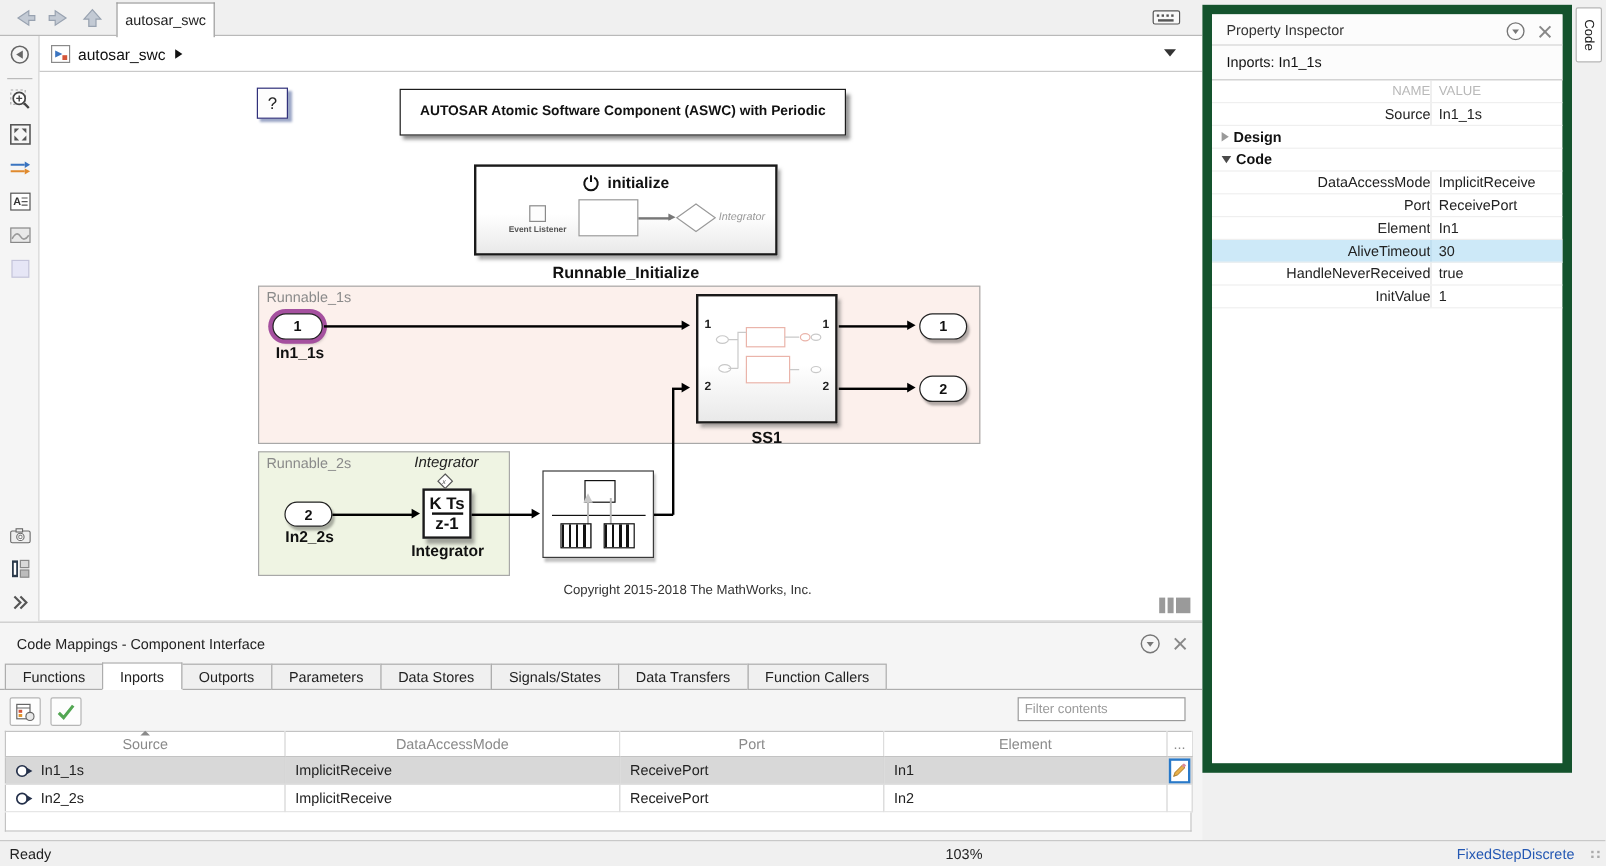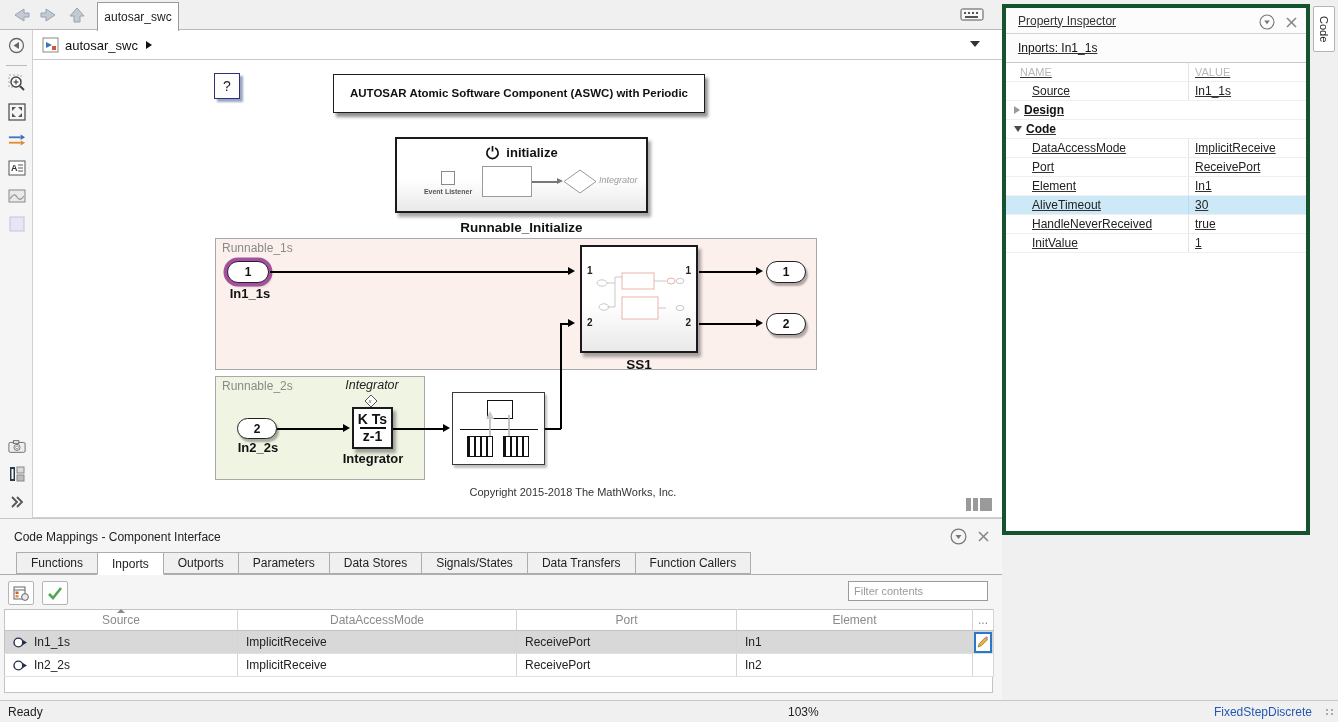--- a/index.html
+++ b/index.html
@@ -100,21 +100,21 @@
                font-size:11px; color:#333; }
   .canvas-grip { position:absolute; right:10px; top:438px; display:flex; gap:2px; align-items:flex-end; }
   .canvas-grip span { background:#9a9a9a; }
 
   
   .codemap { position:absolute; left:0; top:518px; width:1002px; height:182px; background:#f5f5f5;
              border-top:1px solid #c9c9c9; }
   .cm-title { position:absolute; left:14px; top:11px; font-size:12px; color:#222; }
   .panel-icons { position:absolute; display:flex; gap:10px; align-items:center; }
   .cm-icons { right:12px; top:9px; }
-  .cm-tabs { position:absolute; left:4px; top:33px; height:23px; display:flex; align-items:flex-start;margin-left:12px; }
+  .cm-tabs { position:absolute; left:4px; top:33px; height:23px; display:flex; align-items:center; }
   .cm-tab { height:22px; padding:0 14px; display:flex; align-items:center; background:#f0f0f0;
             border:1px solid #adadad; margin-right:-1px; font-size:12px; color:#222; position:relative; }
   .cm-tab.active { background:#fff; height:23px; border-bottom:1px solid #fff; z-index:2; }
   .cm-tabline { position:absolute; left:0; top:55px; width:1002px; height:1px; background:#adadad; }
   .cm-toolbar { position:absolute; left:8px; top:62px; display:flex; gap:8px; }
   .cm-toolbtn { width:26px; height:24px; border:1px solid #b5b5b5; background:#fdfdfd; display:flex;
                 align-items:center; justify-content:center; border-radius:2px; }
   .cm-filter { position:absolute; right:14px; top:62px; width:140px; height:20px; border:1px solid #9a9a9a;
                font-size:11px; color:#333; padding:0 5px; background:#fff;
                font-family:"Liberation Sans", sans-serif; }
@@ -131,29 +131,29 @@
                 border-bottom:4px solid #8a8a8a; border-left:4px solid transparent;
                 border-right:4px solid transparent; }
   .src-cell { display:flex; align-items:center; gap:6px; }
   .edit-cell { padding:0 !important; }
   .edit-box { width:18px; height:21px; border:2px solid #2979c8; background:#fff; display:flex;
               align-items:center; justify-content:center; margin-left:1px; }
   .cm-below { position:absolute; left:4px; top:158px; width:989px; height:16px; background:#fff;
               border:1px solid #c3c3c3; border-top:none; }
 
   
-  .pinsp { position:absolute; left:1002px; top:4px; width:308px; height:531px; background:#fff;
-           border:4px solid #14532d;text-decoration:underline; }
+  .pinsp { position:absolute; left:1002px; top:4px; width:308px; height:640px; background:#fff;
+           border:8px solid #14532d; }
   .pi-title { position:relative; height:26px; border-bottom:1px solid #d5d5d5; display:flex;
               align-items:center; padding-left:12px; font-size:12px; color:#333; background:#fcfcfc; }
   .pi-icons { right:8px; top:6px; }
   .pi-sub { height:29px; border-bottom:1px solid #c9c9c9; display:flex; align-items:center;
             padding-left:12px; font-size:12px; color:#111; background:#fcfcfc; }
   .pi-row { display:flex; height:19px; align-items:center; border-bottom:1px solid #efefef; }
-  .pi-name { width:182px; padding-left:26px; color:#222; overflow:hidden; white-space:nowrap; }
+  .pi-name { width:182px; padding-left:26px; color:#222; overflow:hidden; white-space:nowrap;text-align:right; }
   .pi-value { flex:1; padding-left:6px; border-left:1px solid #e4e4e4; color:#222; height:100%;
               display:flex; align-items:center; overflow:hidden; white-space:nowrap; }
   .pi-head .pi-name, .pi-head .pi-value { color:#b8b8b8; font-size:11px; }
   .pi-head .pi-name { padding-left:14px; }
   .pi-group { font-weight:bold; color:#111; }
   .pi-group .gname { padding-left:4px; }
   .pi-row.sel { background:#cde9f8; }
   .pi-row.sel .pi-value { border-left-color:#b9d9ec; }
   .chev { display:inline-block; width:0; height:0; margin-left:8px; }
   .chev.right { border-left:6px solid #9a9a9a; border-top:4px solid transparent; border-bottom:4px solid transparent; }

